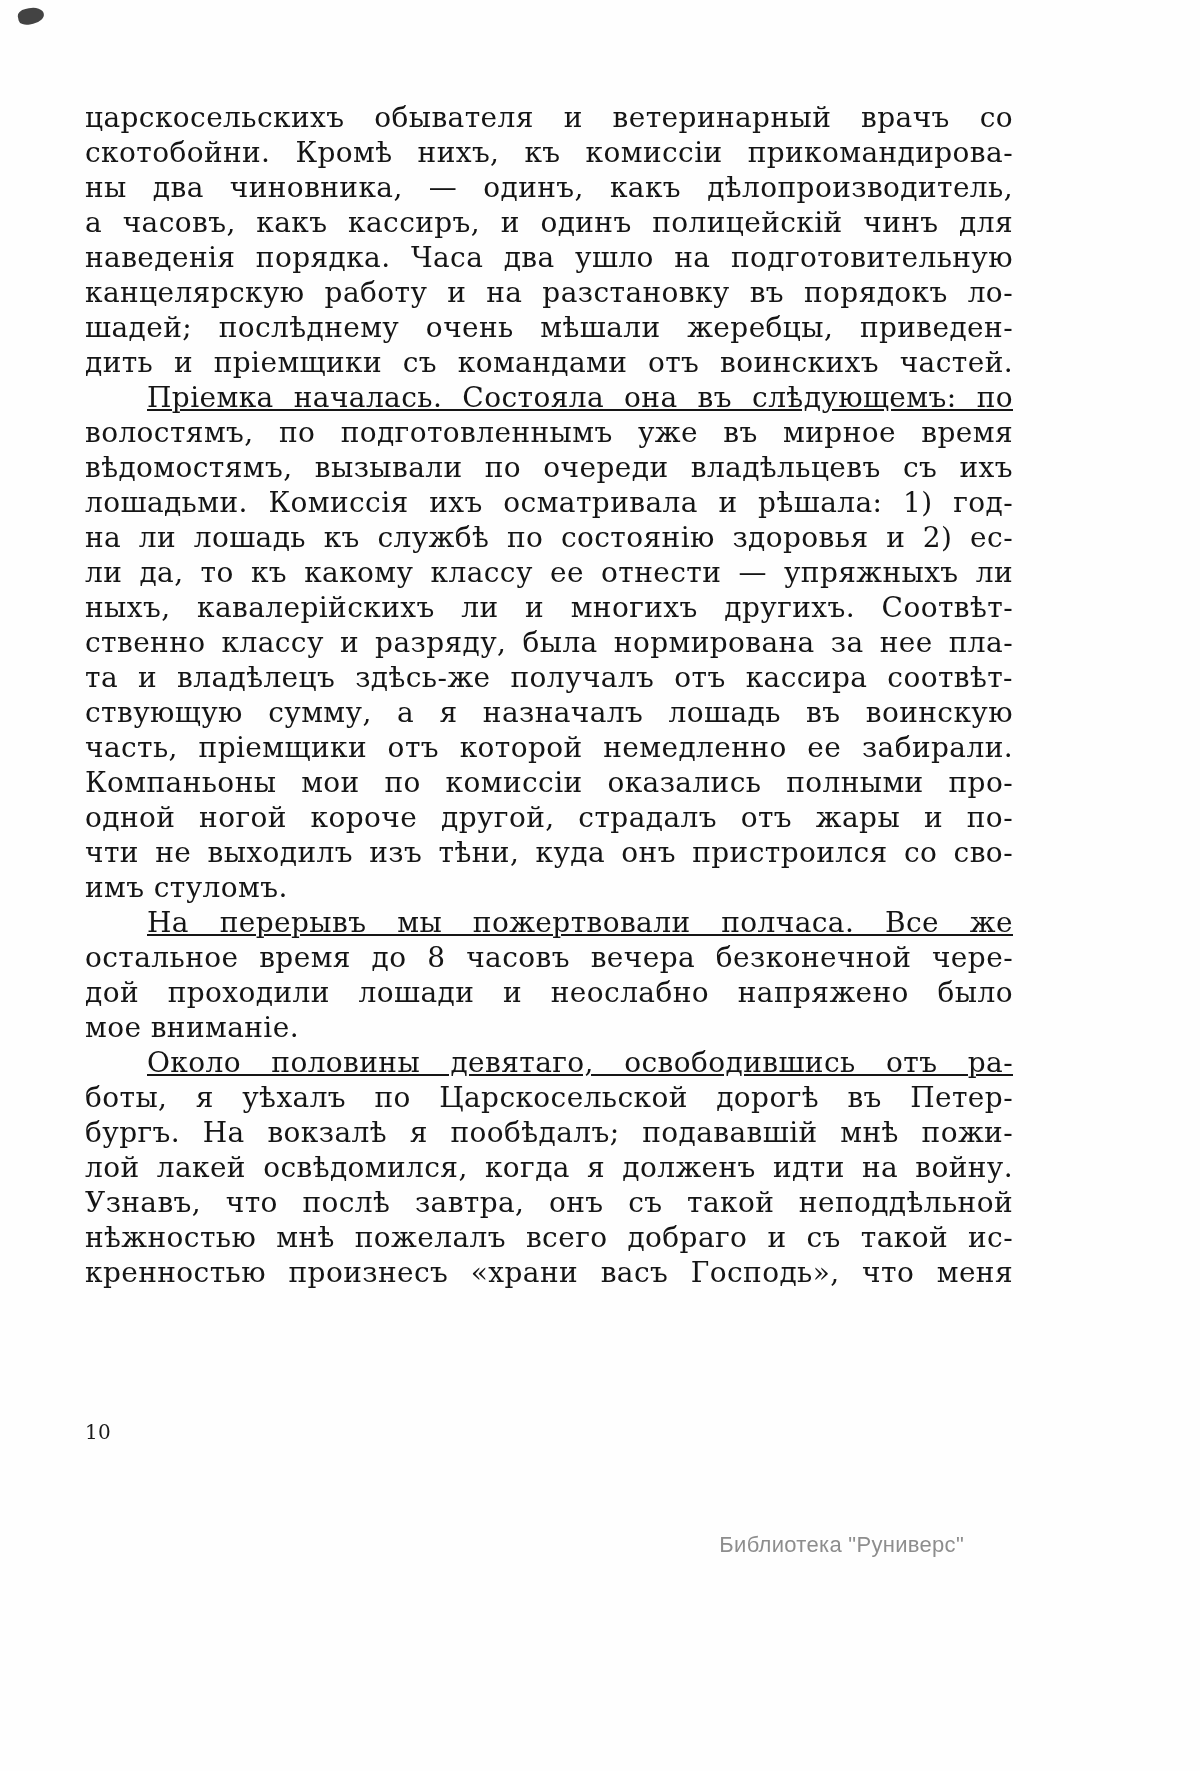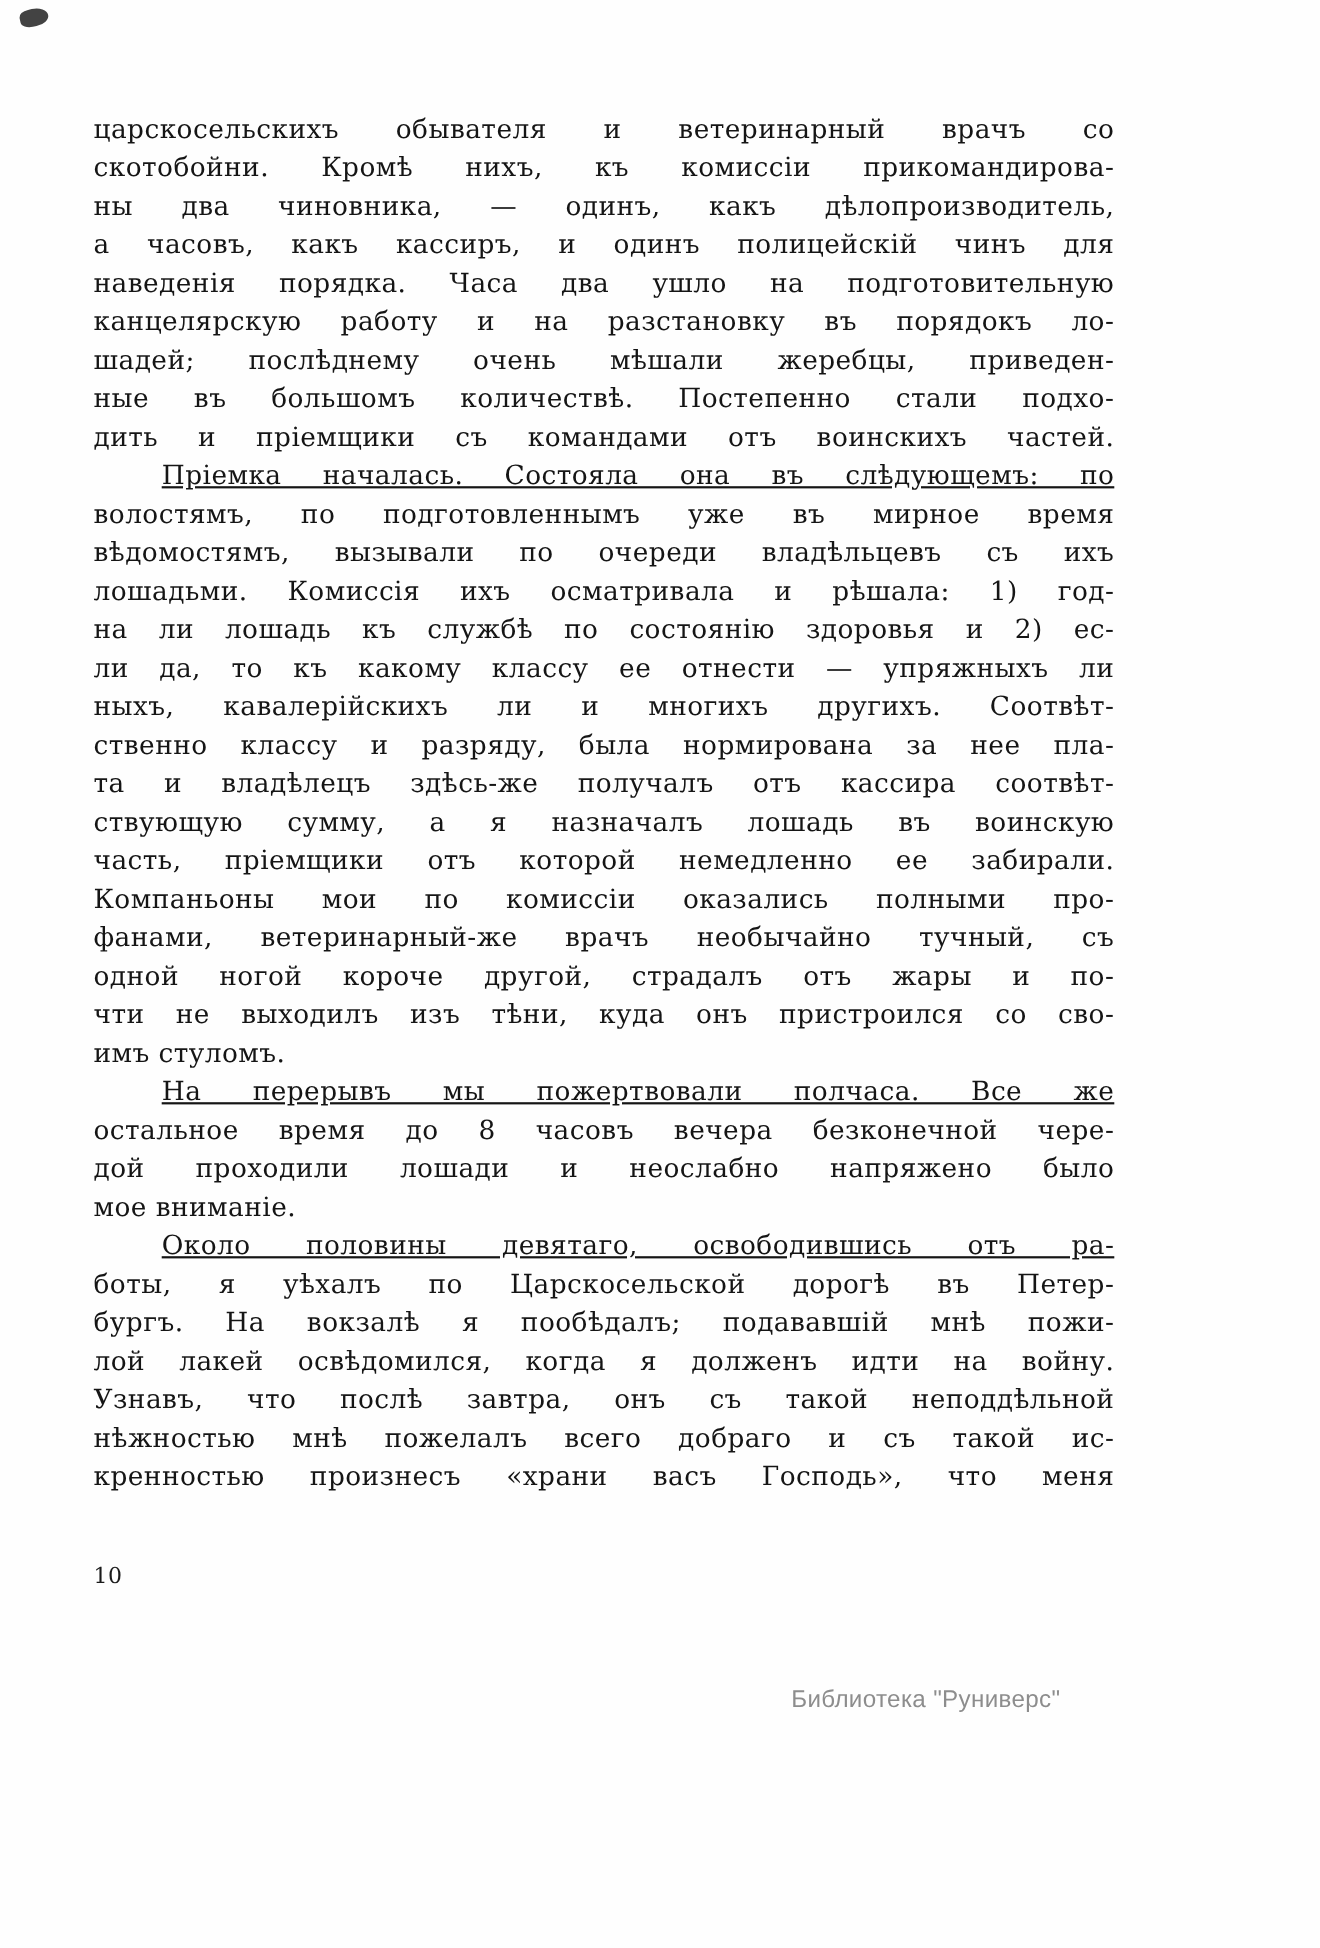--- a/index.html
+++ b/index.html
@@ -25,21 +25,21 @@
     background: #222222;
     border-radius: 40% 60% 55% 45%;
     transform: rotate(-12deg);
     opacity: 0.85;
   }
   .text-block {
     position: absolute;
     left: 85px;
     top: 100px;
     width: 928px;
-    font-size: 24px;
+    font-size: 28px;
     line-height: 35px;
     letter-spacing: 0.4px;
   }
   .paragraph {
     margin: 0;
   }
   .line {
     text-align: justify;
     text-align-last: justify;
     white-space: normal;
@@ -77,37 +77,35 @@
 
   <div class="text-block" id="text-block">
       <div class="paragraph">
         <div class="line">царскосельскихъ обывателя и ветеринарный врачъ со</div>
         <div class="line">скотобойни. Кромѣ нихъ, къ комиссіи прикомандирова-</div>
         <div class="line">ны два чиновника, — одинъ, какъ дѣлопроизводитель,</div>
         <div class="line">а часовъ, какъ кассиръ, и одинъ полицейскій чинъ для</div>
         <div class="line">наведенія порядка. Часа два ушло на подготовительную</div>
         <div class="line">канцелярскую работу и на разстановку въ порядокъ ло-</div>
         <div class="line">шадей; послѣднему очень мѣшали жеребцы, приведен-</div>
-        <div class="line">ные въ большомъ количествѣ. Постепенно стали подхо-</div>
         <div class="line">дить и пріемщики съ командами отъ воинскихъ частей.</div>
       </div>
       <div class="paragraph">
         <div class="line indent">Пріемка началась. Состояла она въ слѣдующемъ: по</div>
         <div class="line">волостямъ, по подготовленнымъ уже въ мирное время</div>
         <div class="line">вѣдомостямъ, вызывали по очереди владѣльцевъ съ ихъ</div>
         <div class="line">лошадьми. Комиссія ихъ осматривала и рѣшала: 1) год-</div>
         <div class="line">на ли лошадь къ службѣ по состоянію здоровья и 2) ес-</div>
         <div class="line">ли да, то къ какому классу ее отнести — упряжныхъ ли</div>
         <div class="line">ныхъ, кавалерійскихъ ли и многихъ другихъ. Соотвѣт-</div>
         <div class="line">ственно классу и разряду, была нормирована за нее пла-</div>
         <div class="line">та и владѣлецъ здѣсь-же получалъ отъ кассира соотвѣт-</div>
         <div class="line">ствующую сумму, а я назначалъ лошадь въ воинскую</div>
         <div class="line">часть, пріемщики отъ которой немедленно ее забирали.</div>
         <div class="line">Компаньоны мои по комиссіи оказались полными про-</div>
-        <div class="line">фанами, ветеринарный-же врачъ необычайно тучный, съ</div>
         <div class="line">одной ногой короче другой, страдалъ отъ жары и по-</div>
         <div class="line">чти не выходилъ изъ тѣни, куда онъ пристроился со сво-</div>
         <div class="line flush">имъ стуломъ.</div>
       </div>
       <div class="paragraph">
         <div class="line indent">На перерывъ мы пожертвовали полчаса. Все же</div>
         <div class="line">остальное время до 8 часовъ вечера безконечной чере-</div>
         <div class="line">дой проходили лошади и неослабно напряжено  было</div>
         <div class="line flush">мое вниманіе.</div>
       </div>

